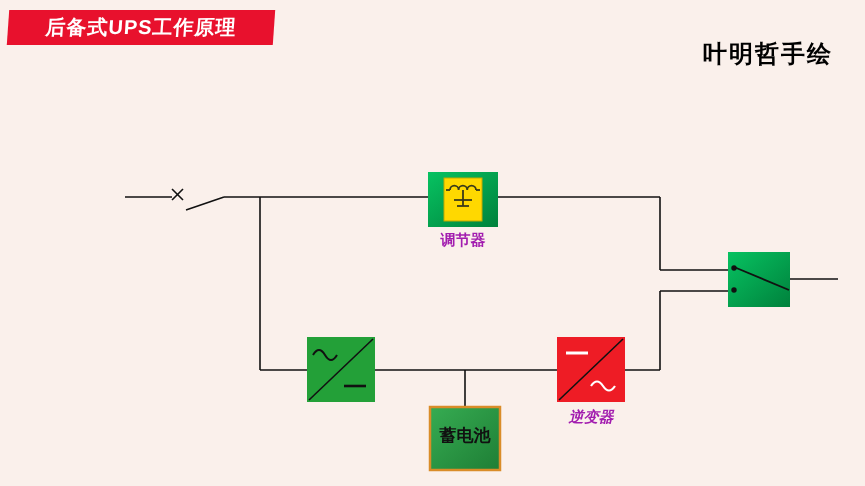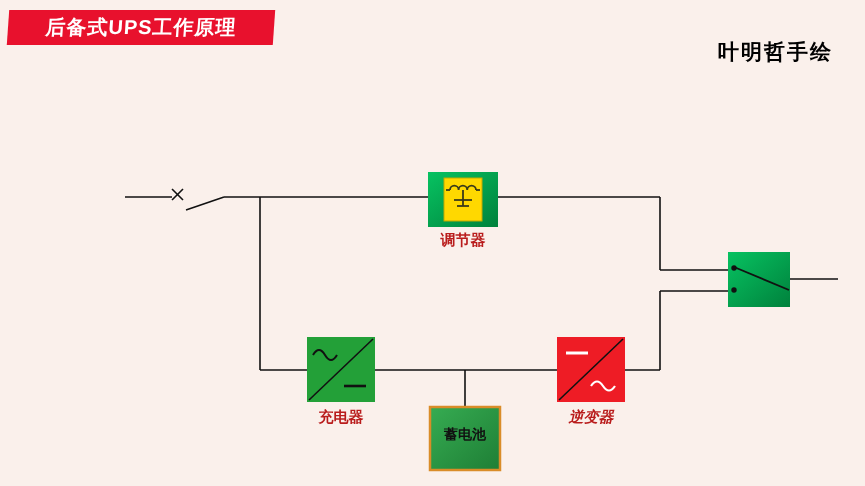--- a/index.html
+++ b/index.html
@@ -14,34 +14,34 @@
   .wires{position:absolute;left:0;top:0;width:865px;height:486px;}
   .banner{
     position:absolute;left:8px;top:10px;width:266px;height:35px;
     background:#E8112D;color:#ffffff;
     display:flex;align-items:center;justify-content:center;
     font-size:20px;font-weight:bold;letter-spacing:1px;
     transform:skewX(-4deg);
   }
   .signature{
     position:absolute;right:32px;top:38px;
-    font-size:21px;font-weight:bold;color:#000000;letter-spacing:2px;
+    font-size:24px;font-weight:bold;color:#000000;letter-spacing:2px;
   }
   .label{
     position:absolute;width:100px;text-align:center;
-    font-size:15px;font-weight:bold;color:#b91c1c;
+    font-size:15px;font-weight:bold;color:#a21caf;
   }
   .label-regulator{left:413px;top:231px;}
   .label-charger{left:291px;top:408px;}
   .label-inverter{left:541px;top:408px;font-style:italic;}
   .label-transfer{left:709px;top:313px;}
   .battery-label{
     position:absolute;left:430px;top:407px;width:70px;height:56px;
     display:flex;align-items:center;justify-content:center;
-    font-size:14px;font-weight:bold;color:#111111;
+    font-size:17px;font-weight:bold;color:#111111;
   }
 </style>
 </head>
 <body>
 
 <div class="canvas">
 
   <svg class="wires" viewBox="0 0 865 486" xmlns="http://www.w3.org/2000/svg">
     <defs>
       <linearGradient id="gGreen" x1="0" y1="0" x2="1" y2="1">
@@ -120,17 +120,16 @@
     </g>
   </svg>
 
   <div class="banner">
     <span>后备式UPS工作原理</span>
   </div>
 
   <div class="signature">叶明哲手绘</div>
 
   <div class="label label-regulator">调节器</div>
-  <div class="label label-charger">充电器</div>
   <div class="battery-label">蓄电池</div>
   <div class="label label-inverter">逆变器</div>
 
 </div>
 
 </body></html>

